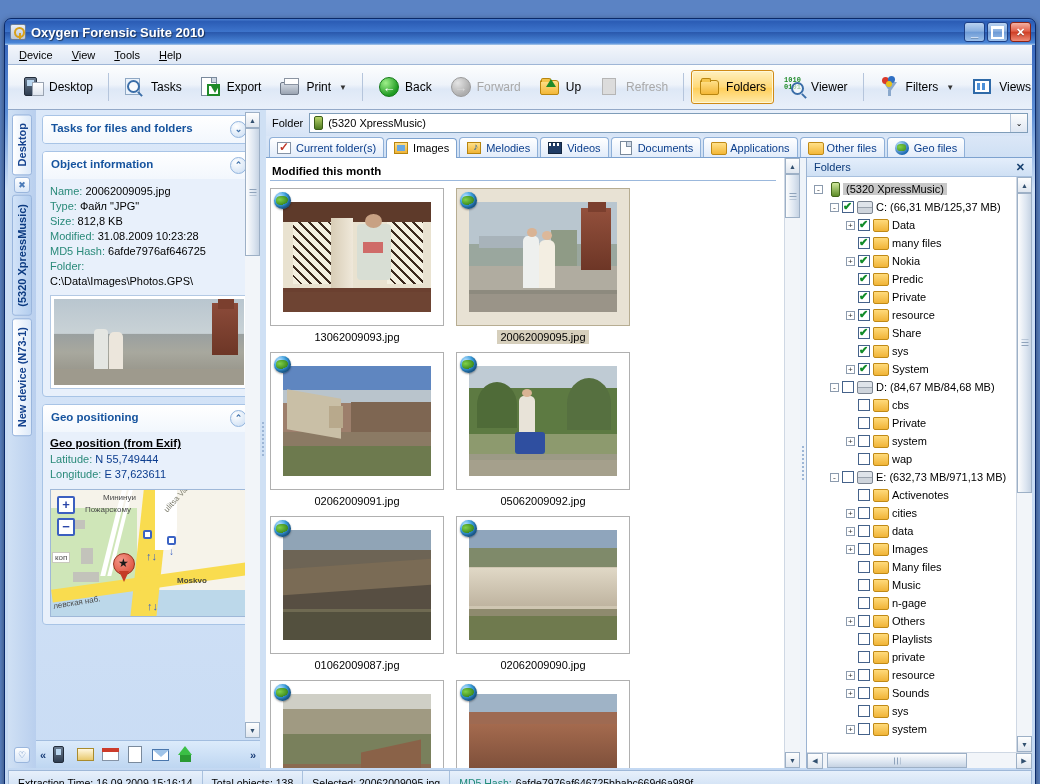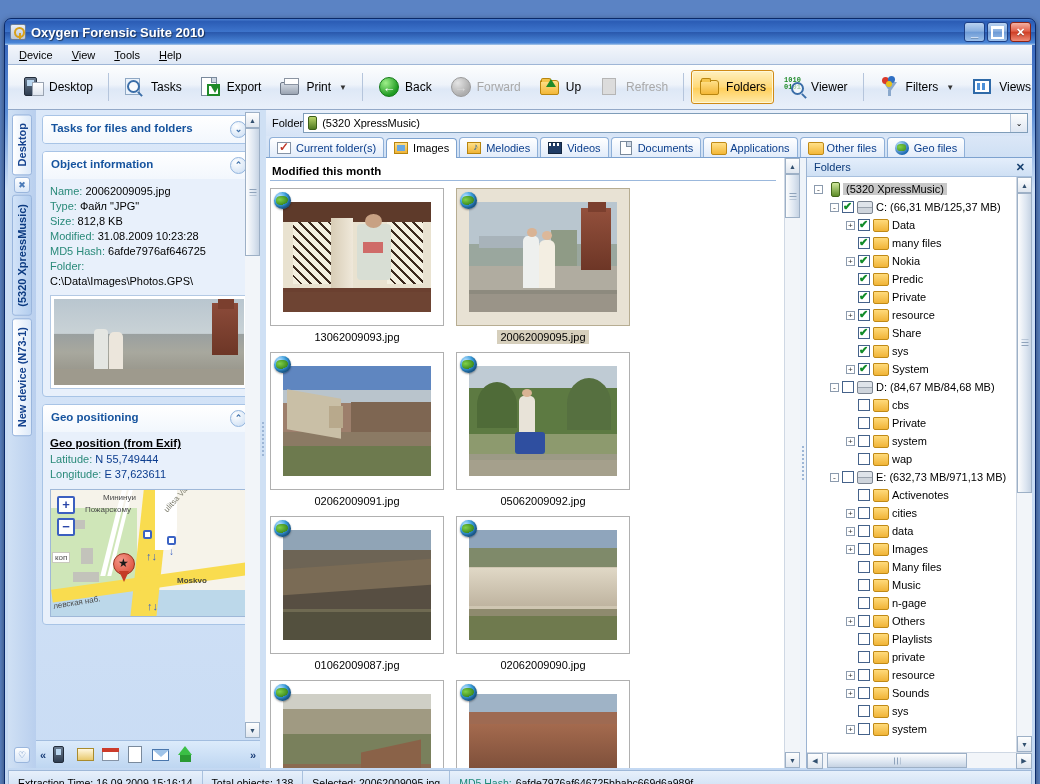--- a/index.html
+++ b/index.html
@@ -213,21 +213,21 @@
   .vsplit:after {
     content:""; position: absolute; left: 2px; top: 50%; transform: translateY(-50%);
     width: 2px; height: 34px;
     background: repeating-linear-gradient(to bottom,#9db6d6 0 2px,transparent 2px 4px);
   }
 
   
   #main { flex: 1; display: flex; flex-direction: column; min-width: 0; }
   #folderbar {
     flex: none; height: 26px; display: flex; align-items: center;
-    padding: 2px 4px 2px 6px; 
+    padding: 2px 4px 2px 6px; gap: 6px;
     background: linear-gradient(to bottom,#eaf1fb,#d6e4f6);
   }
   #folderbar .lbl { font-size: 11px; color: #000; }
   .combo {
     flex: 1; height: 20px; background: #fff; border: 1px solid #7f9db9;
     display: flex; align-items: center; padding: 0 0 0 4px; gap: 5px; font-size: 11px;
   }
   .combo .phone-ico {
     width: 9px; height: 14px; border-radius: 2px;
     background: linear-gradient(to bottom,#b8d46a,#4f7a20); border: 1px solid #3c5e18; flex: none;

